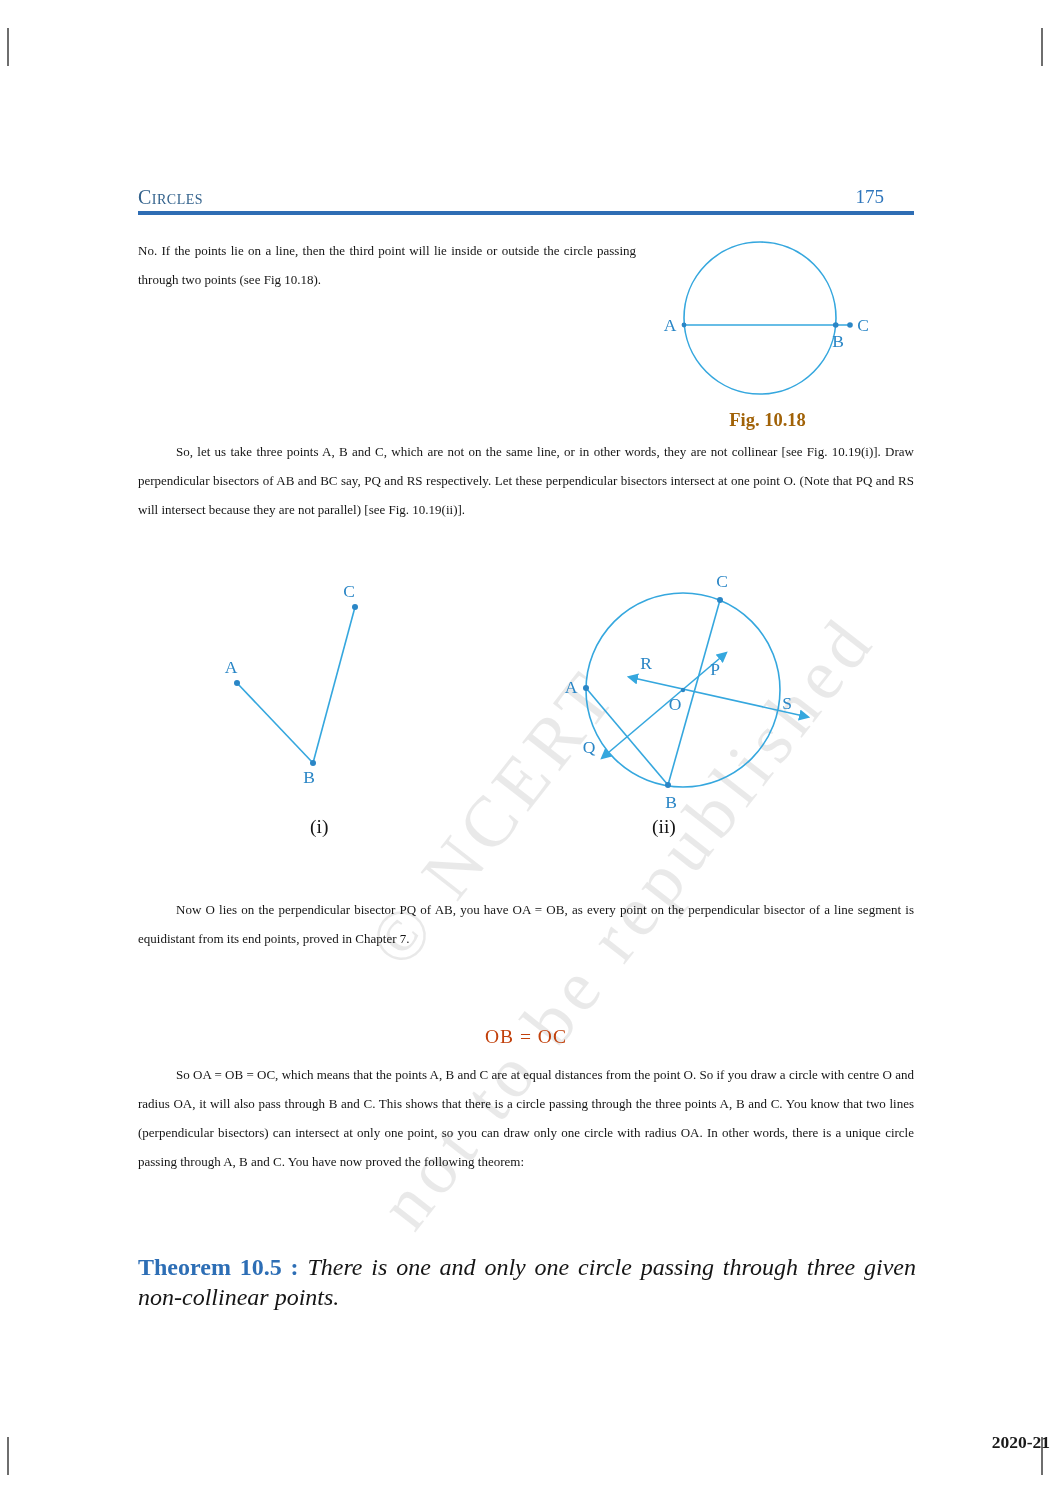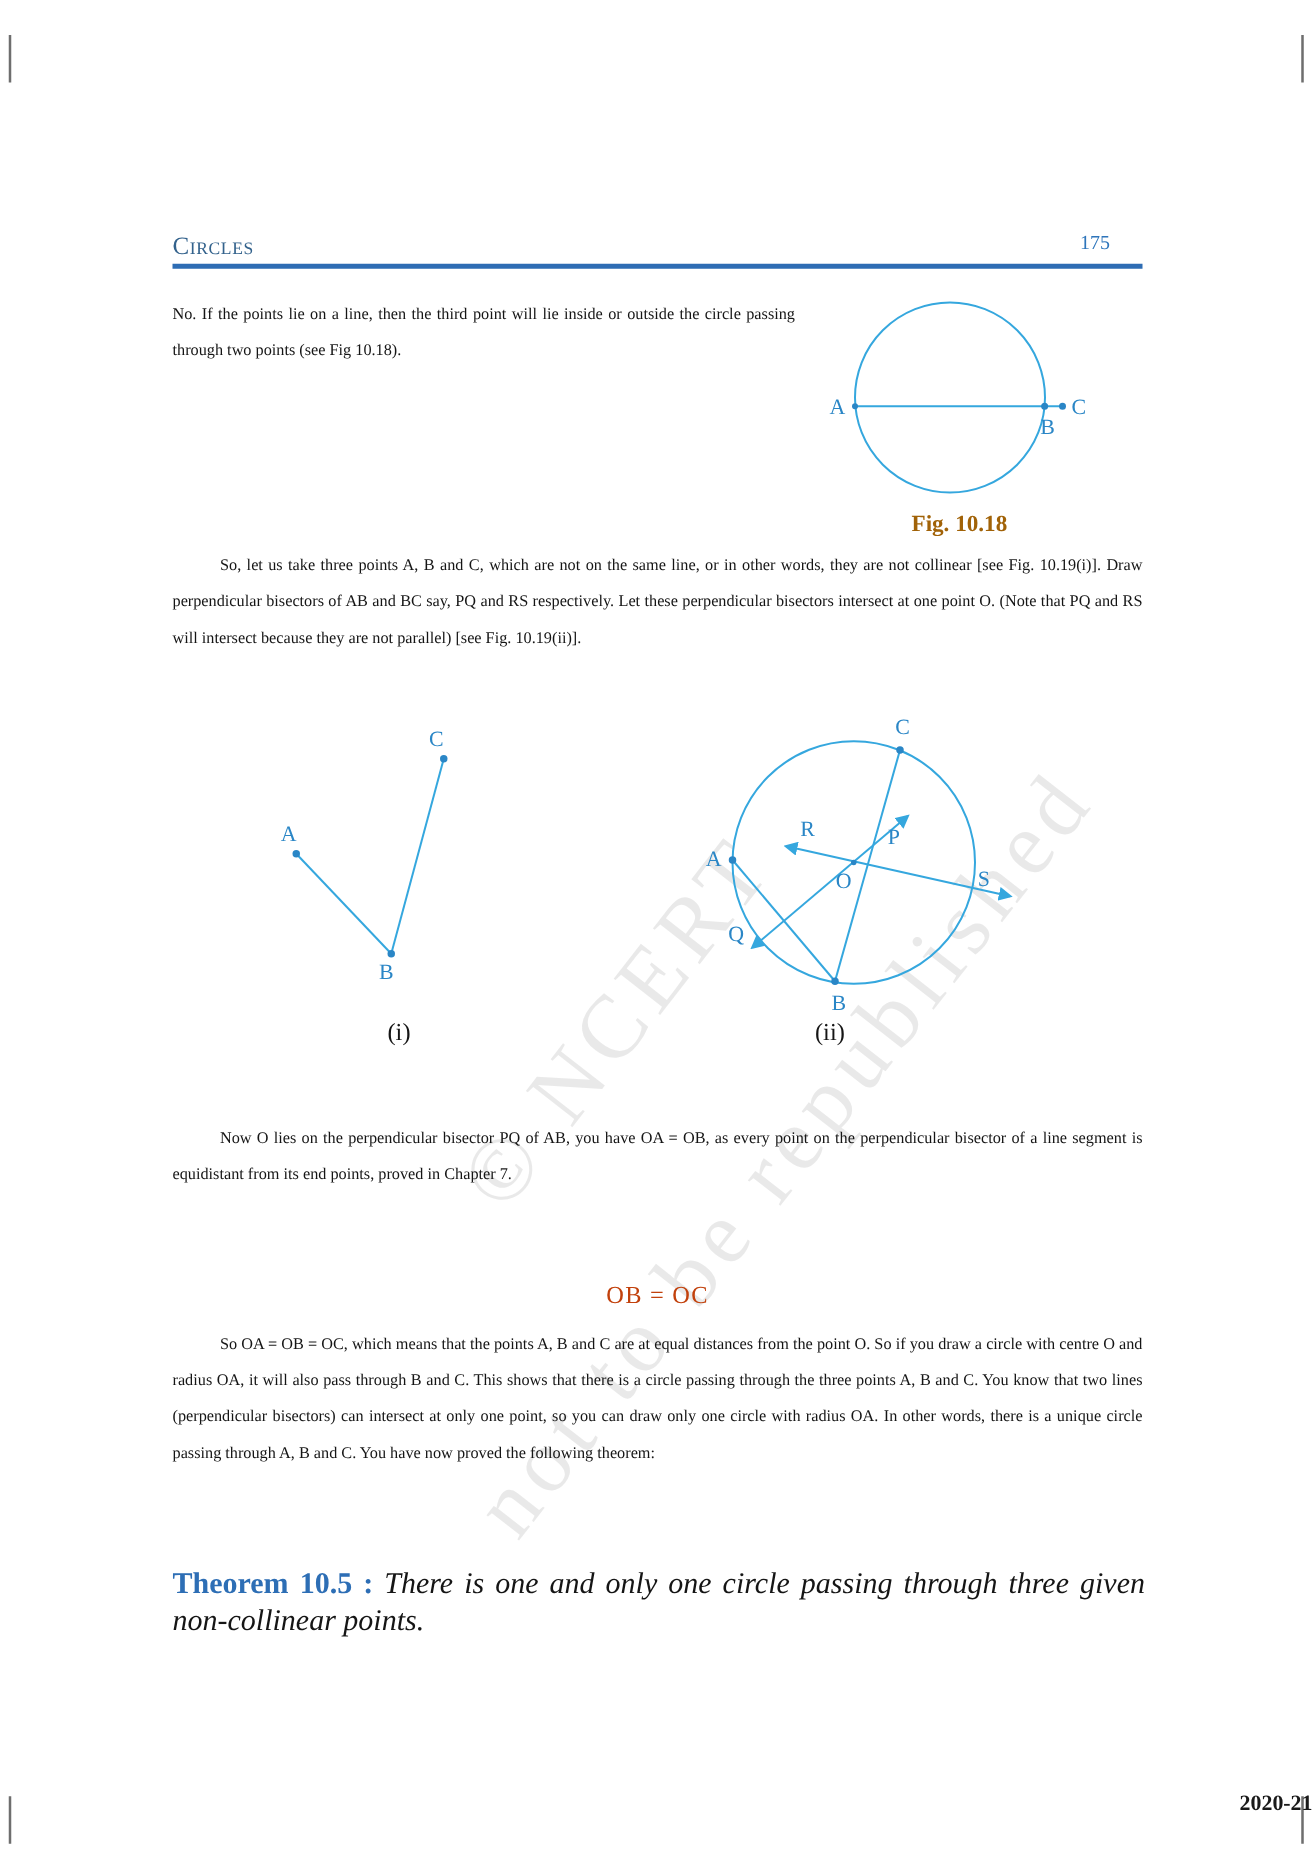--- a/index.html
+++ b/index.html
@@ -22,22 +22,22 @@
     font-size:72px; letter-spacing:7px; line-height:170px;
     text-align:center; white-space:nowrap; pointer-events:none;
   }
 
   .running-head {
     position:absolute; left:138px; top:186px;
     font-variant:small-caps; font-size:20px; letter-spacing:0.5px;
     color:#33628c;
   }
   .page-number {
-    position:absolute; left:864px; top:186px; width:52px; text-align:left;
-    font-size:16px; color:#2e75bb;
+    position:absolute; left:832px; top:186px; width:52px; text-align:right;
+    font-size:19px; color:#2e75bb;
   }
   .header-rule {
     position:absolute; left:138px; top:211px; width:776px; height:4px;
     background:#2e6db4;
   }
 
   .para {
     position:absolute; font-size:13px; line-height:29px;
     text-align:justify; color:#151515;
   }

